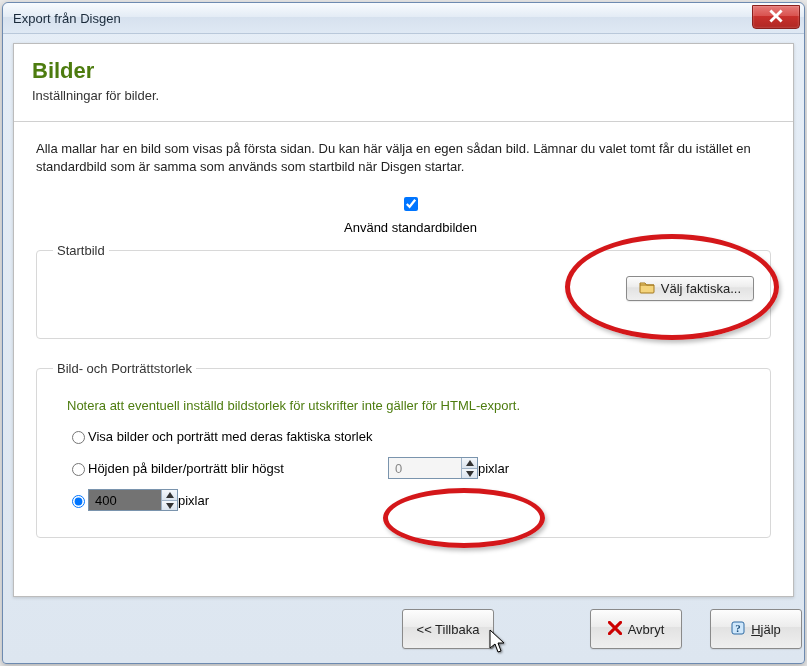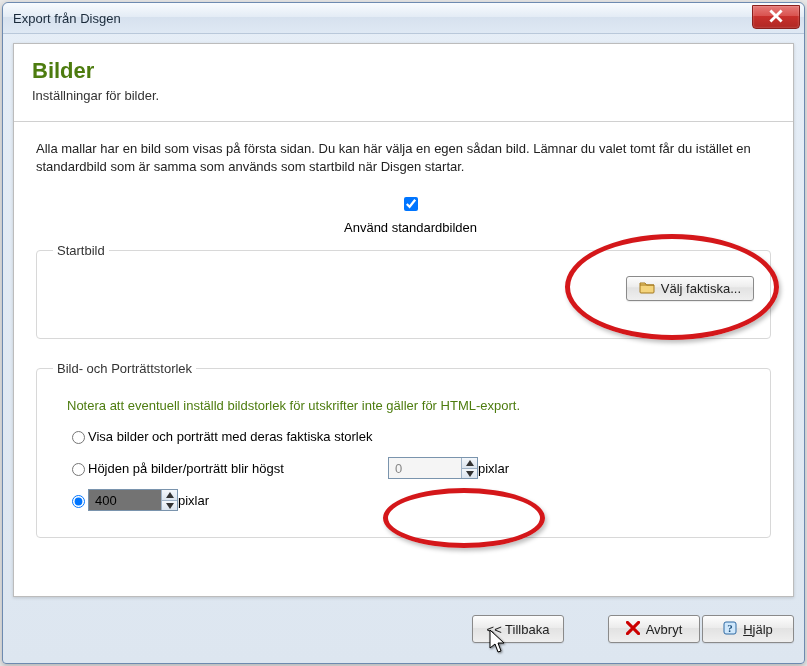--- a/index.html
+++ b/index.html
@@ -181,27 +181,26 @@
   .unit { width: 50px; }
 
   .note {
     margin: 4px 0 12px 14px;
     color:#4d7c0f;
   }
 
   .button-bar {
     position: absolute;
     left: 10px;
-    right: 10px;
+    right: 2px;
     bottom: 14px;
     height: 40px;
     display: flex;
-    align-items: center;
     justify-content: flex-end;
-    gap: 2px;
+    gap: 28px;
   }
   .button-bar .spacer { flex:0 0 40px; }
   .button-bar .win-button { min-width: 92px; min-height:28px; }
   .icon-x svg, .icon-q svg { width:14px; height:14px; }
 
   
   .highlight-ellipse {
     position: absolute;
     border: 5px solid #d4171a;
     border-radius: 50%;

